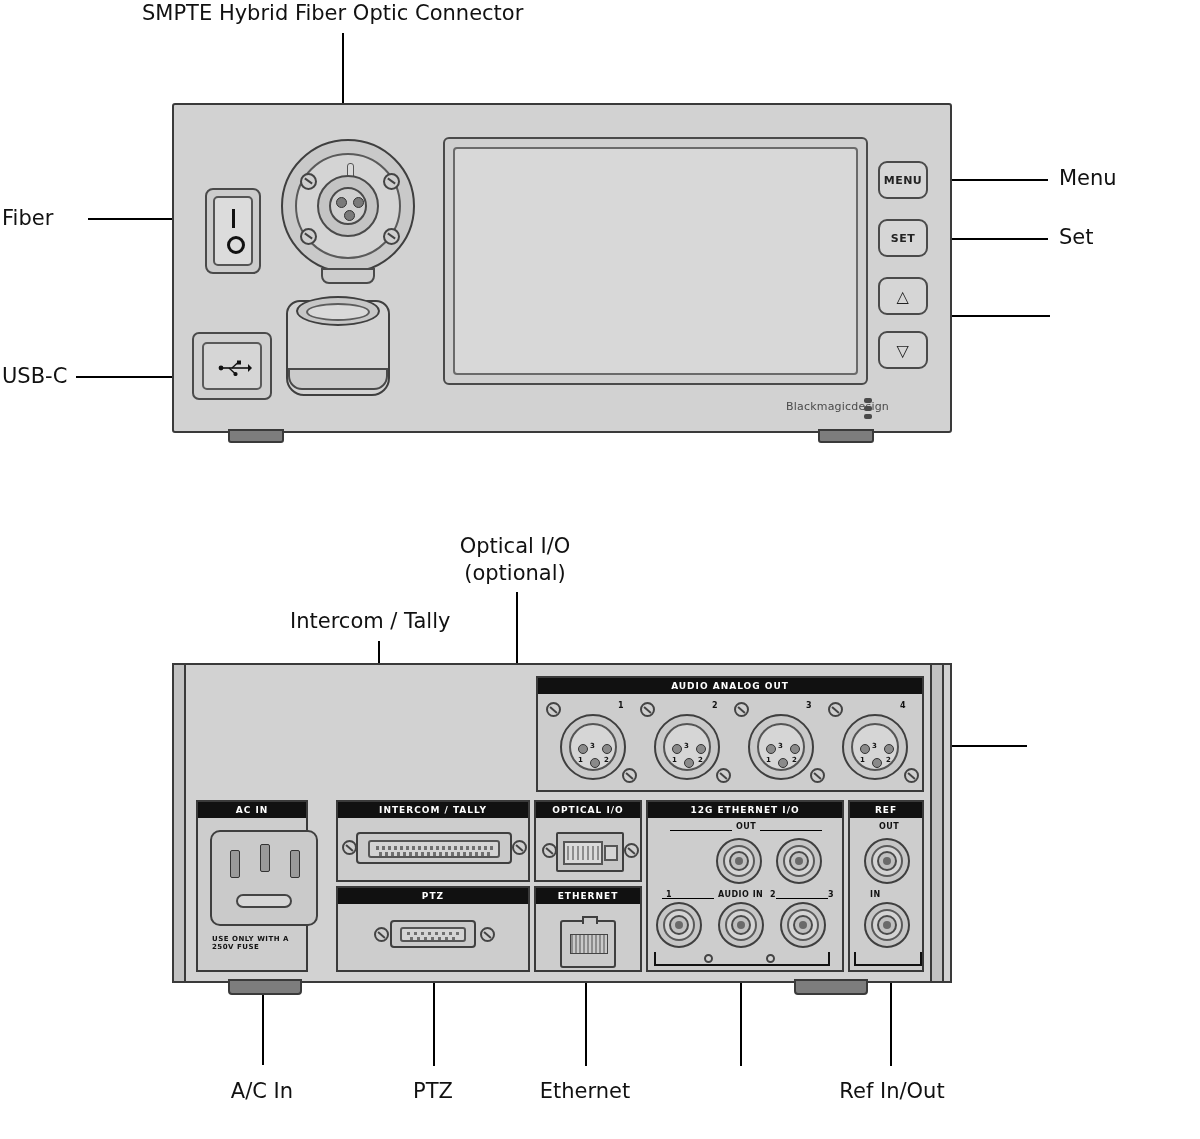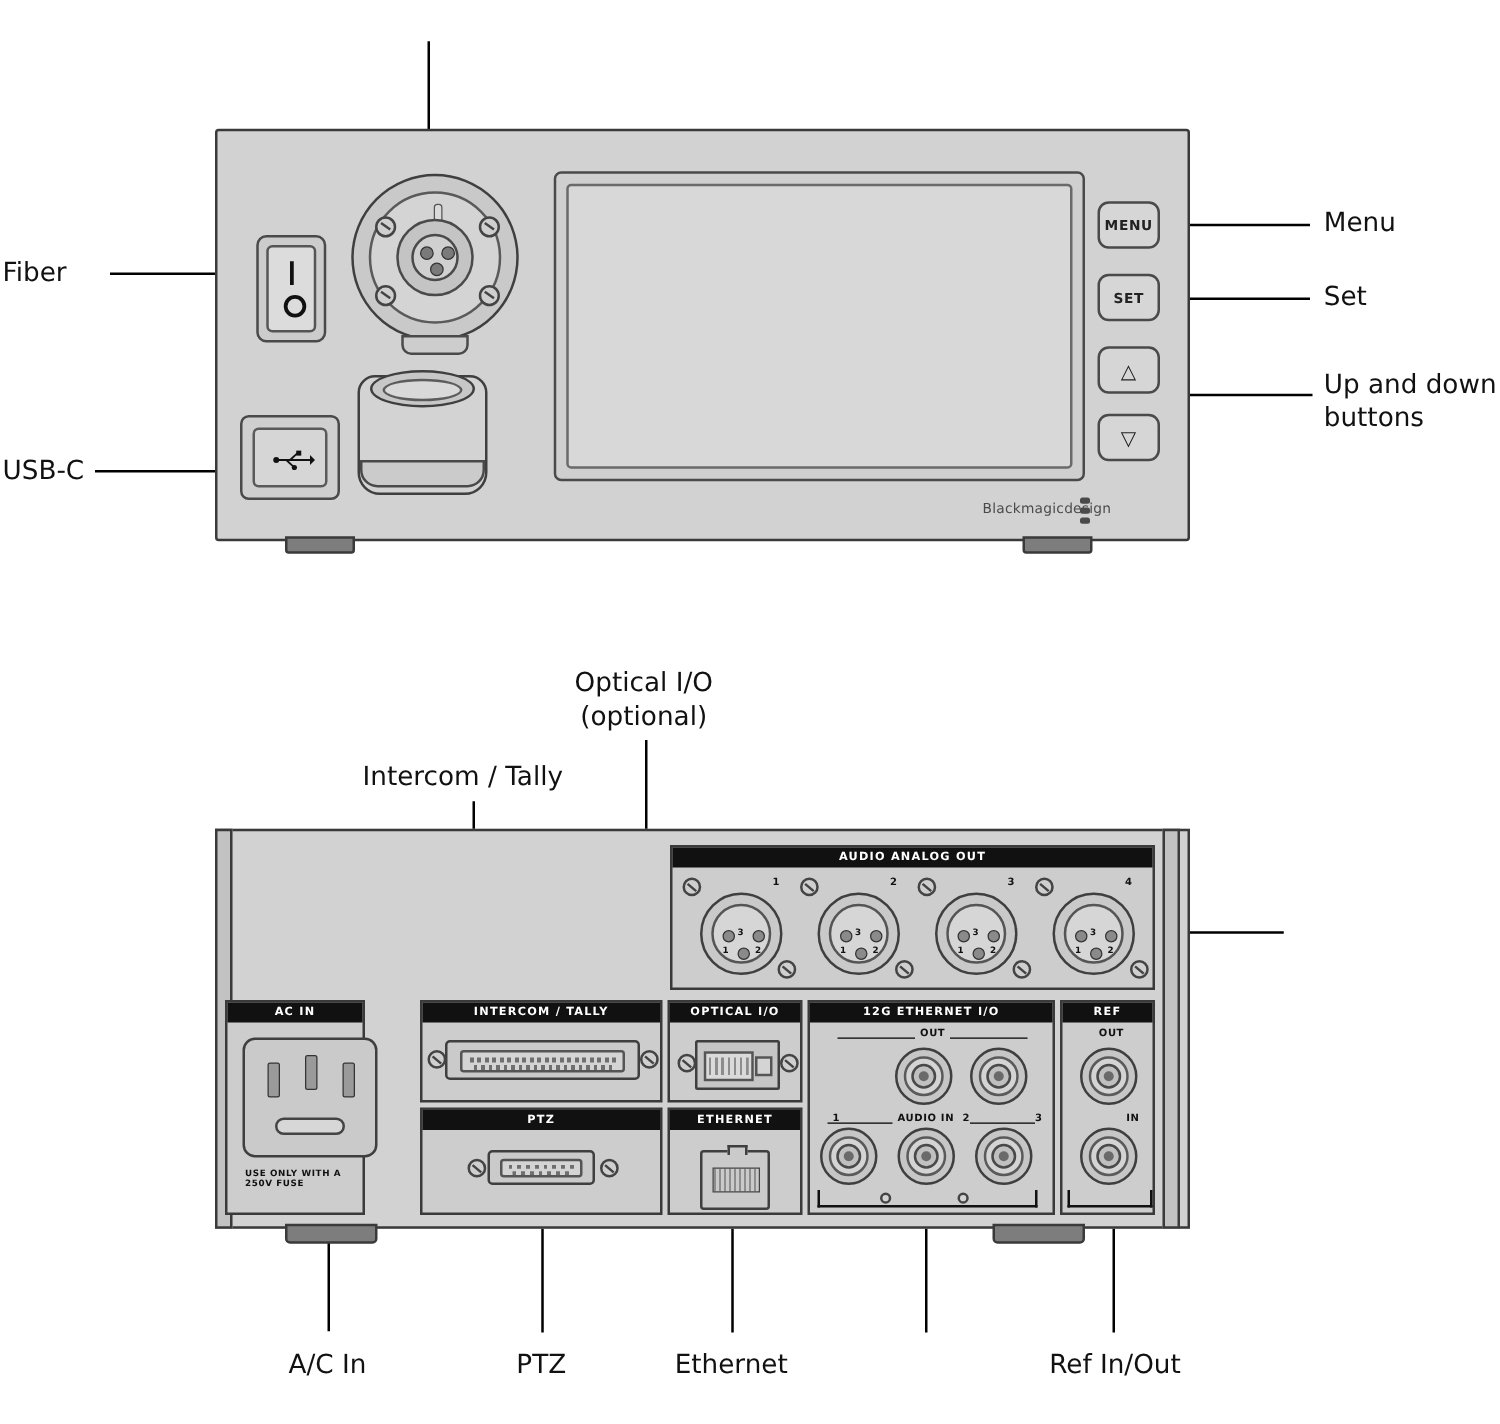--- a/index.html
+++ b/index.html
@@ -134,36 +134,35 @@
   .sfp .slot{position:absolute;left:5px;top:7px;width:40px;height:24px;border:2px solid #555;background:#dadada;box-sizing:border-box;}
   .sfp .bars{position:absolute;left:9px;top:12px;width:32px;height:14px;background:repeating-linear-gradient(90deg,#8d8d8d 0 2px,#dadada 2px 5px);}
 
   .brk{position:absolute;border:2px solid #111;}
 </style>
 </head>
 <body>
 
 <div class="stage">
 
+  <div class="lbl" style="left:142px;top:0px;">SMPTE Hybrid Fiber Optic Connector</div>
   <div class="leader v" style="left:342px;top:33px;height:105px;"></div>
 
   <div class="lbl" style="left:2px;top:205px;">Fiber</div>
   <div class="leader h" style="left:88px;top:218px;width:116px;"></div>
 
   <div class="lbl" style="left:2px;top:363px;">USB-C</div>
   <div class="leader h" style="left:76px;top:376px;width:116px;"></div>
 
   <div class="lbl" style="left:1059px;top:165px;">Menu</div>
   <div class="leader h" style="left:934px;top:179px;width:114px;"></div>
 
   <div class="lbl" style="left:1059px;top:224px;">Set</div>
   <div class="leader h" style="left:934px;top:238px;width:114px;"></div>
 
-  <div class="lbl" style="left:1059px;top:294px;white-space:pre-line;">Up and down
-buttons</div>
   <div class="brk" style="left:930px;top:266px;width:12px;height:100px;border-left:none;"></div>
   <div class="leader h" style="left:940px;top:315px;width:110px;"></div>
 
   <div class="front-panel"></div>
   <div class="front-foot" style="left:228px;top:429px;width:52px;"></div>
   <div class="front-foot" style="left:818px;top:429px;width:52px;"></div>
 
   <div class="pwr-outer">
     <div class="pwr-rocker">
       <div class="pwr-bar"></div>
@@ -301,21 +300,21 @@
       <div class="r2"></div>
       <div class="p" style="left:16px;top:28px;"></div>
       <div class="p" style="left:40px;top:28px;"></div>
       <div class="p" style="left:28px;top:42px;"></div>
       <div class="n" style="left:16px;top:40px;">1</div>
       <div class="n" style="left:42px;top:40px;">2</div>
       <div class="n" style="left:28px;top:26px;">3</div>
     </div>
   </div>
 
-  <div class="sect" style="left:180px;top:800px;width:112px;height:172px;">
+  <div class="sect" style="left:196px;top:800px;width:112px;height:172px;">
     <div class="sect-hdr">AC IN</div>
     <div class="acin" style="left:12px;top:28px;">
       <div class="acslot" style="left:18px;top:18px;"></div>
       <div class="acslot" style="left:48px;top:12px;"></div>
       <div class="acslot" style="left:78px;top:18px;"></div>
       <div class="acfuse"></div>
     </div>
     <div class="mini" style="left:14px;top:133px;font-size:7px;">USE ONLY WITH A 250V FUSE</div>
   </div>
 
@@ -410,21 +409,21 @@
   </div>
 
   <div class="sect" style="left:848px;top:800px;width:76px;height:172px;">
     <div class="sect-hdr">REF</div>
     <div class="mini" style="left:29px;top:20px;">OUT</div>
     <div class="bnc" style="left:14px;top:36px;">
       <div class="i1"></div>
         <div class="i2"></div>
         <div class="i3"></div>
     </div>
-    <div class="mini" style="left:51px;top:88px;">IN</div>
+    <div class="mini" style="left:20px;top:88px;">IN</div>
     <div class="bnc" style="left:14px;top:100px;">
       <div class="i1"></div>
         <div class="i2"></div>
         <div class="i3"></div>
     </div>
     <div class="brk" style="left:4px;top:150px;width:64px;height:12px;border-top:none;"></div>
   </div>
 
 </div>
 

